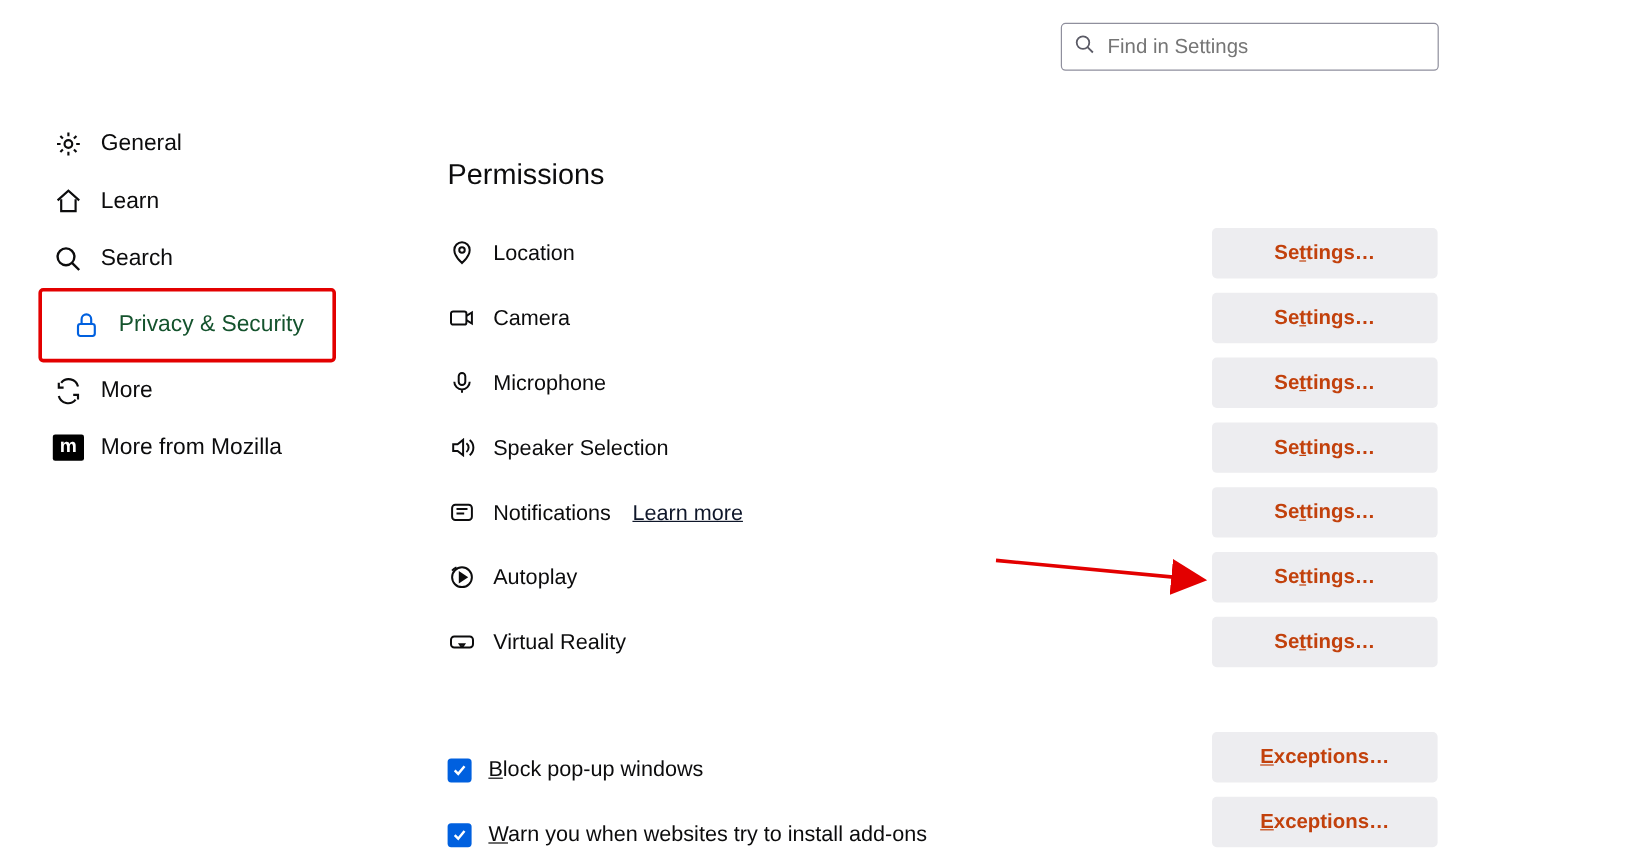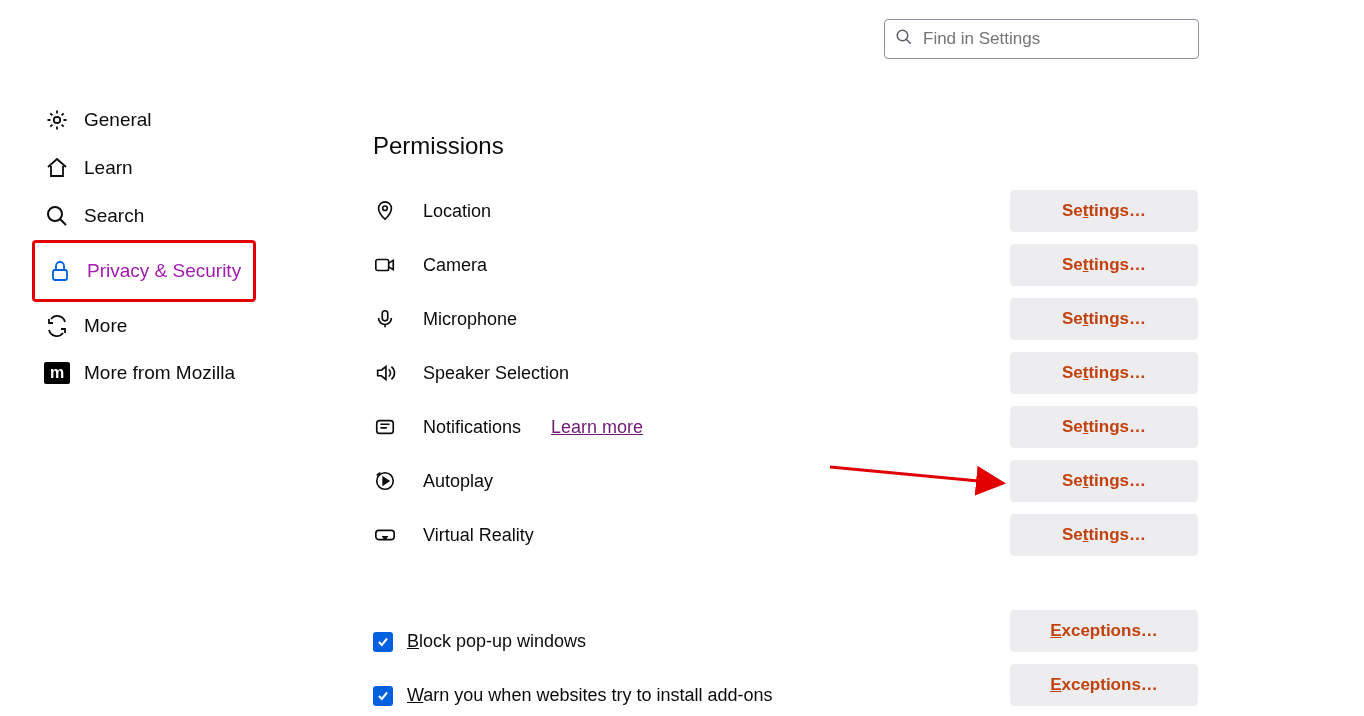--- a/index.html
+++ b/index.html
@@ -45,23 +45,23 @@
   .nav-item {
     display: flex;
     align-items: center;
     padding: 12px 12px;
     border-radius: 4px;
     cursor: pointer;
     color: #0c0c0d;
     gap: 14px;
   }
   .nav-item.active {
-    color: #a21caf;
+    color: #14532d;
     border: 3px solid #e30000;
-    padding: 16px 12px;
+    padding: 16px 24px;
   }
   .nav-item .icon-wrap {
     width: 26px;
     display: flex;
     justify-content: center;
   }
   .nav-label { font-size: 19px; }
   .mozilla-box {
     width: 26px;
     height: 22px;
@@ -86,33 +86,33 @@
     margin-bottom: 24px;
   }
   .perm-row {
     display: flex;
     align-items: center;
     height: 54px;
   }
   .perm-left {
     display: flex;
     align-items: center;
-    gap: 26px;
+    gap: 14px;
     flex: 1;
   }
   .perm-icon {
     width: 24px;
     height: 24px;
     display: flex;
     align-items: center;
     justify-content: center;
   }
   .perm-label { font-size: 18px; }
   .learn-more {
-    color: #701a75;
+    color: #0f172a;
     text-decoration: underline;
     font-size: 18px;
     cursor: pointer;
     margin-left: 4px;
   }
   .settings-btn {
     width: 188px;
     height: 42px;
     background: #ededf0;
     border: none;

